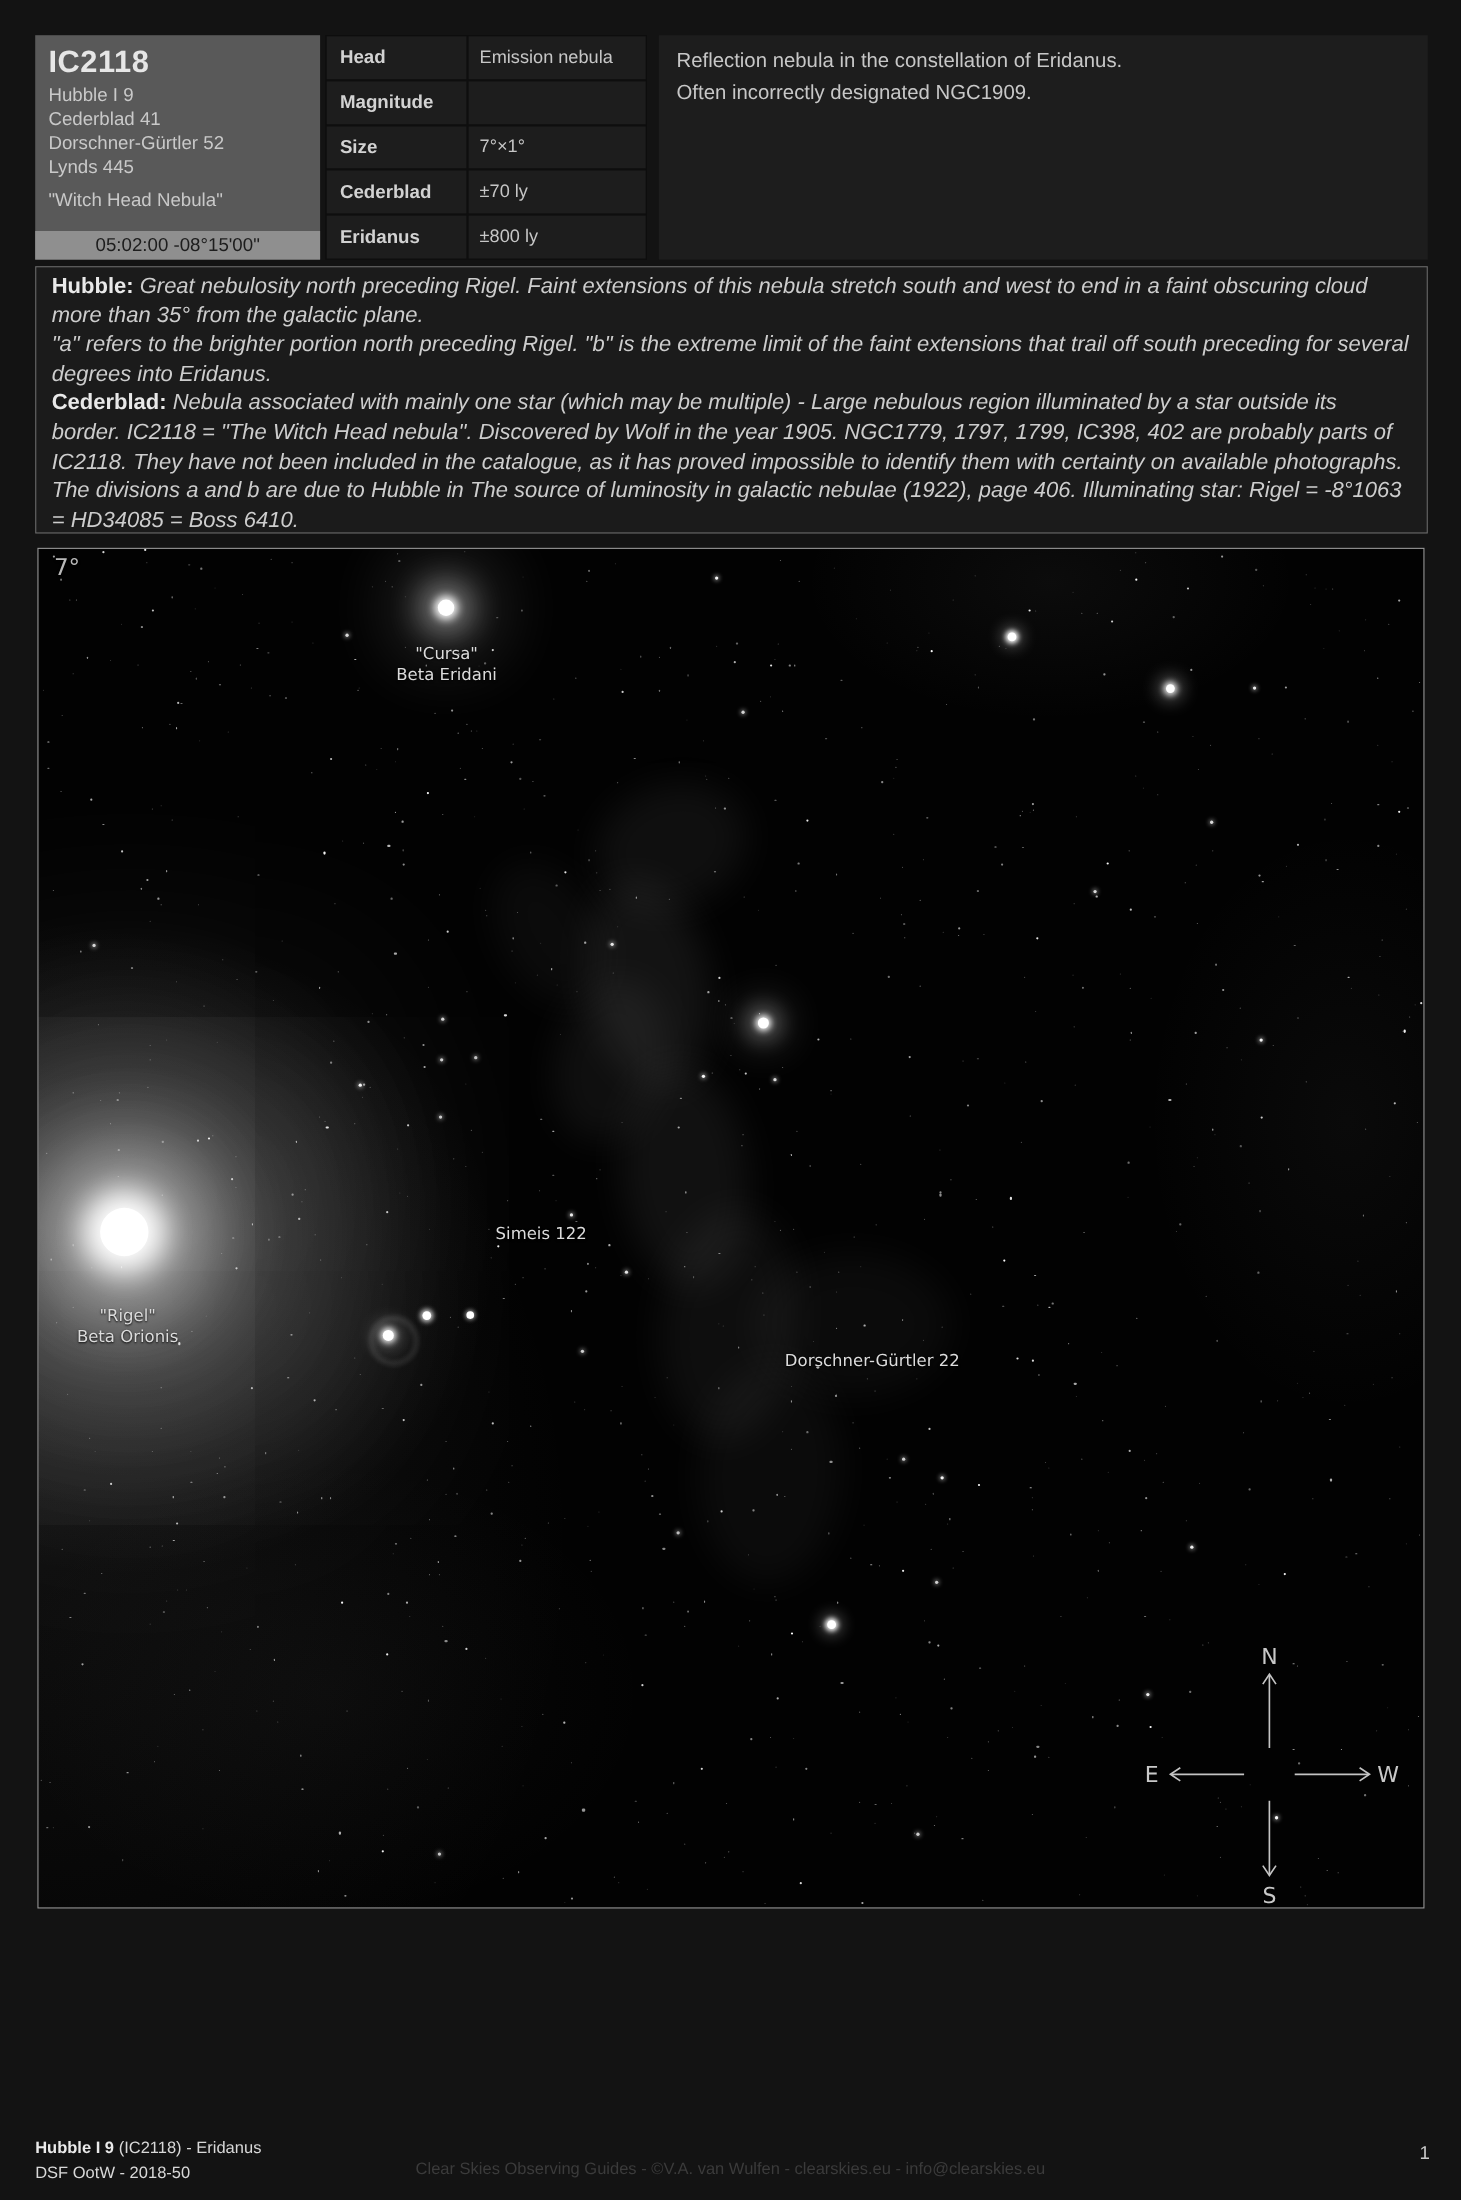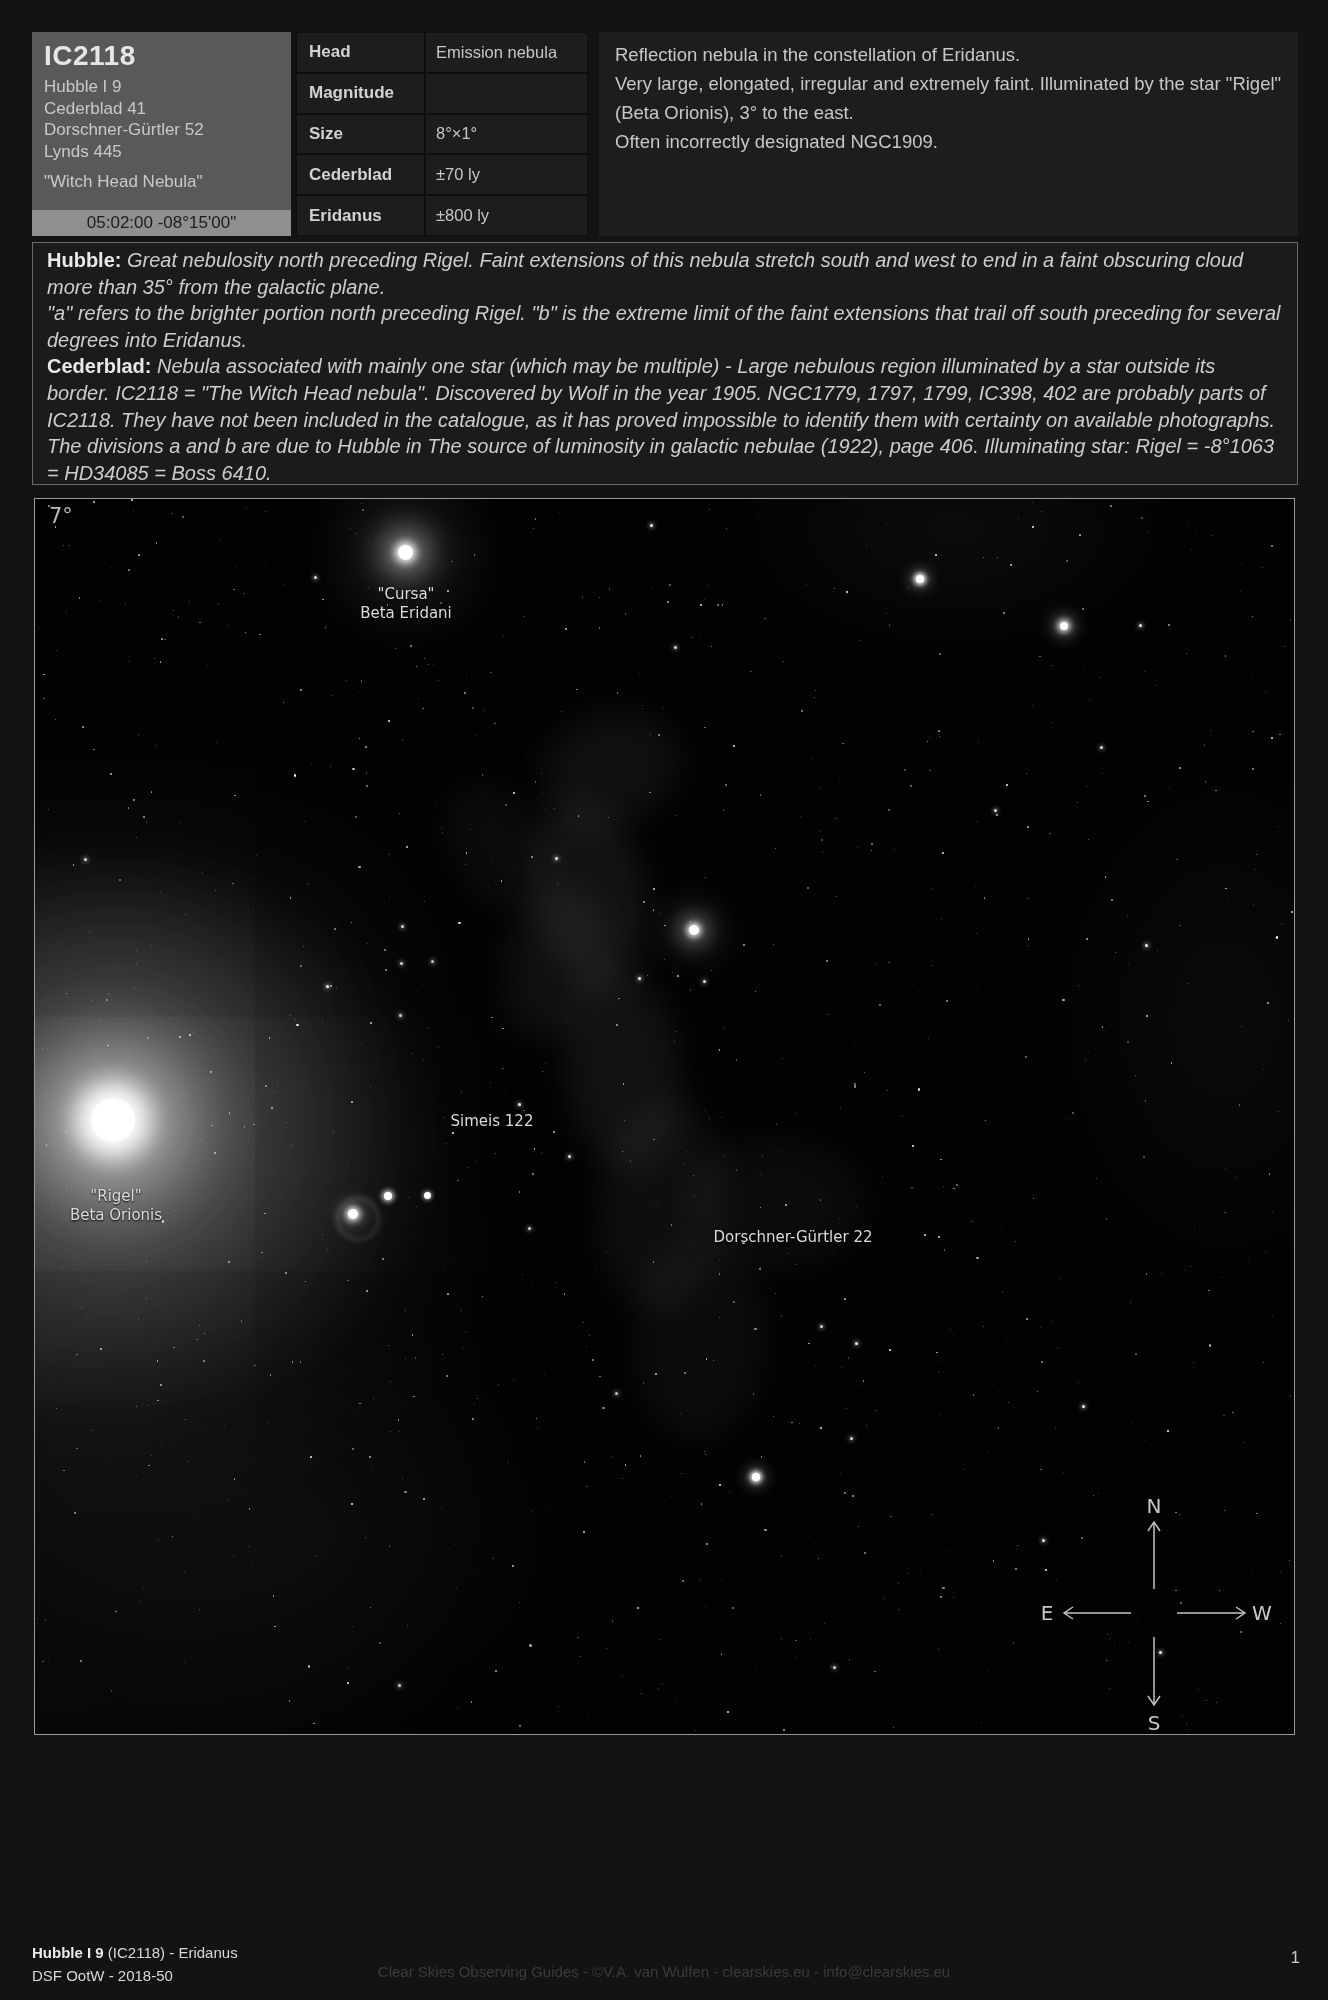--- a/index.html
+++ b/index.html
@@ -98,29 +98,28 @@
     <div class="desig">Lynds 445</div>
     <div class="nick">"Witch Head Nebula"</div>
     <div class="coordbar">05:02:00 -08°15'00"</div>
   </div>
   <div class="datatable">
     <div class="cell lab">Head</div>
     <div class="cell val">Emission nebula</div>
     <div class="cell lab">Magnitude</div>
     <div class="cell val"></div>
     <div class="cell lab">Size</div>
-    <div class="cell val">8°×1°</div>
+    <div class="cell val">7°×1°</div>
     <div class="cell lab">Cederblad</div>
     <div class="cell val">±70 ly</div>
     <div class="cell lab">Eridanus</div>
     <div class="cell val">±800 ly</div>
   </div>
   <div class="descpanel">
     <p>Reflection nebula in the constellation of Eridanus.</p>
-    <p>Very large, elongated, irregular and extremely faint. Illuminated by the star "Rigel" (Beta Orionis), 3° to the east.</p>
     <p>Often incorrectly designated NGC1909.</p>
   </div>
 </div>
 
 <div class="notes">
   <p><span class="src">Hubble:</span><span> Great nebulosity north preceding Rigel. Faint extensions of this nebula stretch south and west to end in a faint obscuring cloud more than 35° from the galactic plane.</span></p>
   <p>"a" refers to the brighter portion north preceding Rigel. "b" is the extreme limit of the faint extensions that trail off south preceding for several degrees into Eridanus.</p>
   <p><span class="src">Cederblad:</span><span> Nebula associated with mainly one star (which may be multiple) - Large nebulous region illuminated by a star outside its border. IC2118 = "The Witch Head nebula". Discovered by Wolf in the year 1905. NGC1779, 1797, 1799, IC398, 402 are probably parts of IC2118. They have not been included in the catalogue, as it has proved impossible to identify them with certainty on available photographs. The divisions a and b are due to Hubble in The source of luminosity in galactic nebulae (1922), page 406. Illuminating star: Rigel = -8°1063 = HD34085 = Boss 6410.</span></p>
 </div>
 

